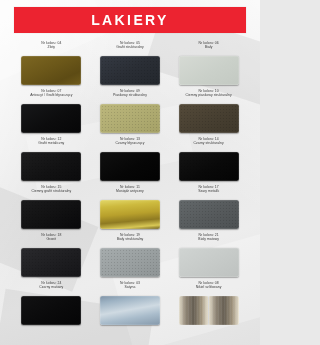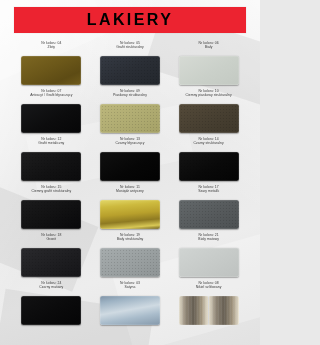--- a/index.html
+++ b/index.html
@@ -46,22 +46,22 @@
     top: 7px;
     width: 232px;
     height: 26px;
     background: #ec2330;
     display: flex;
     align-items: center;
     justify-content: center;
     box-shadow: 0 0 0 0.5px rgba(0,0,0,0.06);
   }
   .banner-title {
-    color: #000000;
-    font-size: 16px;
+    color: #ffffff;
+    font-size: 14px;
     font-weight: bold;
     letter-spacing: 2.4px;
     line-height: 1;
     white-space: nowrap;
   }
 
   .grid {
     position: absolute;
     left: 12px;
     top: 40px;

